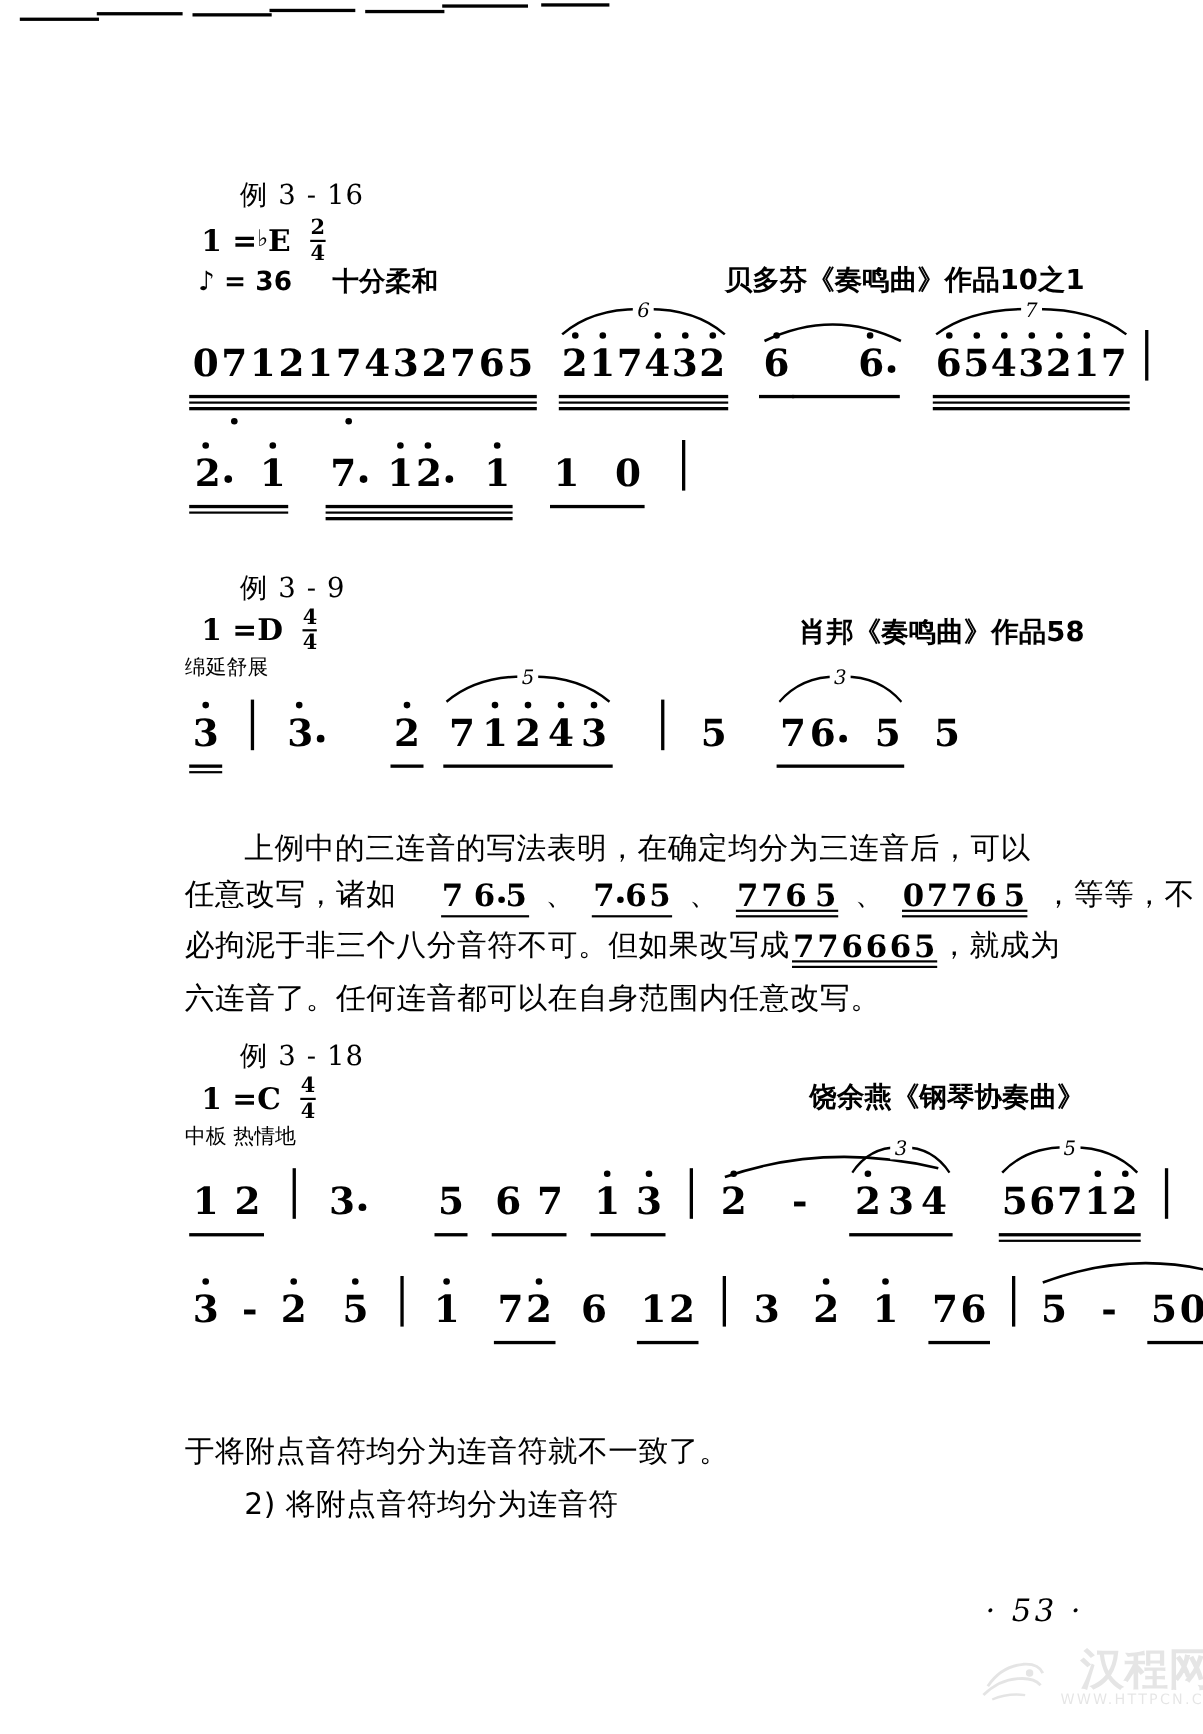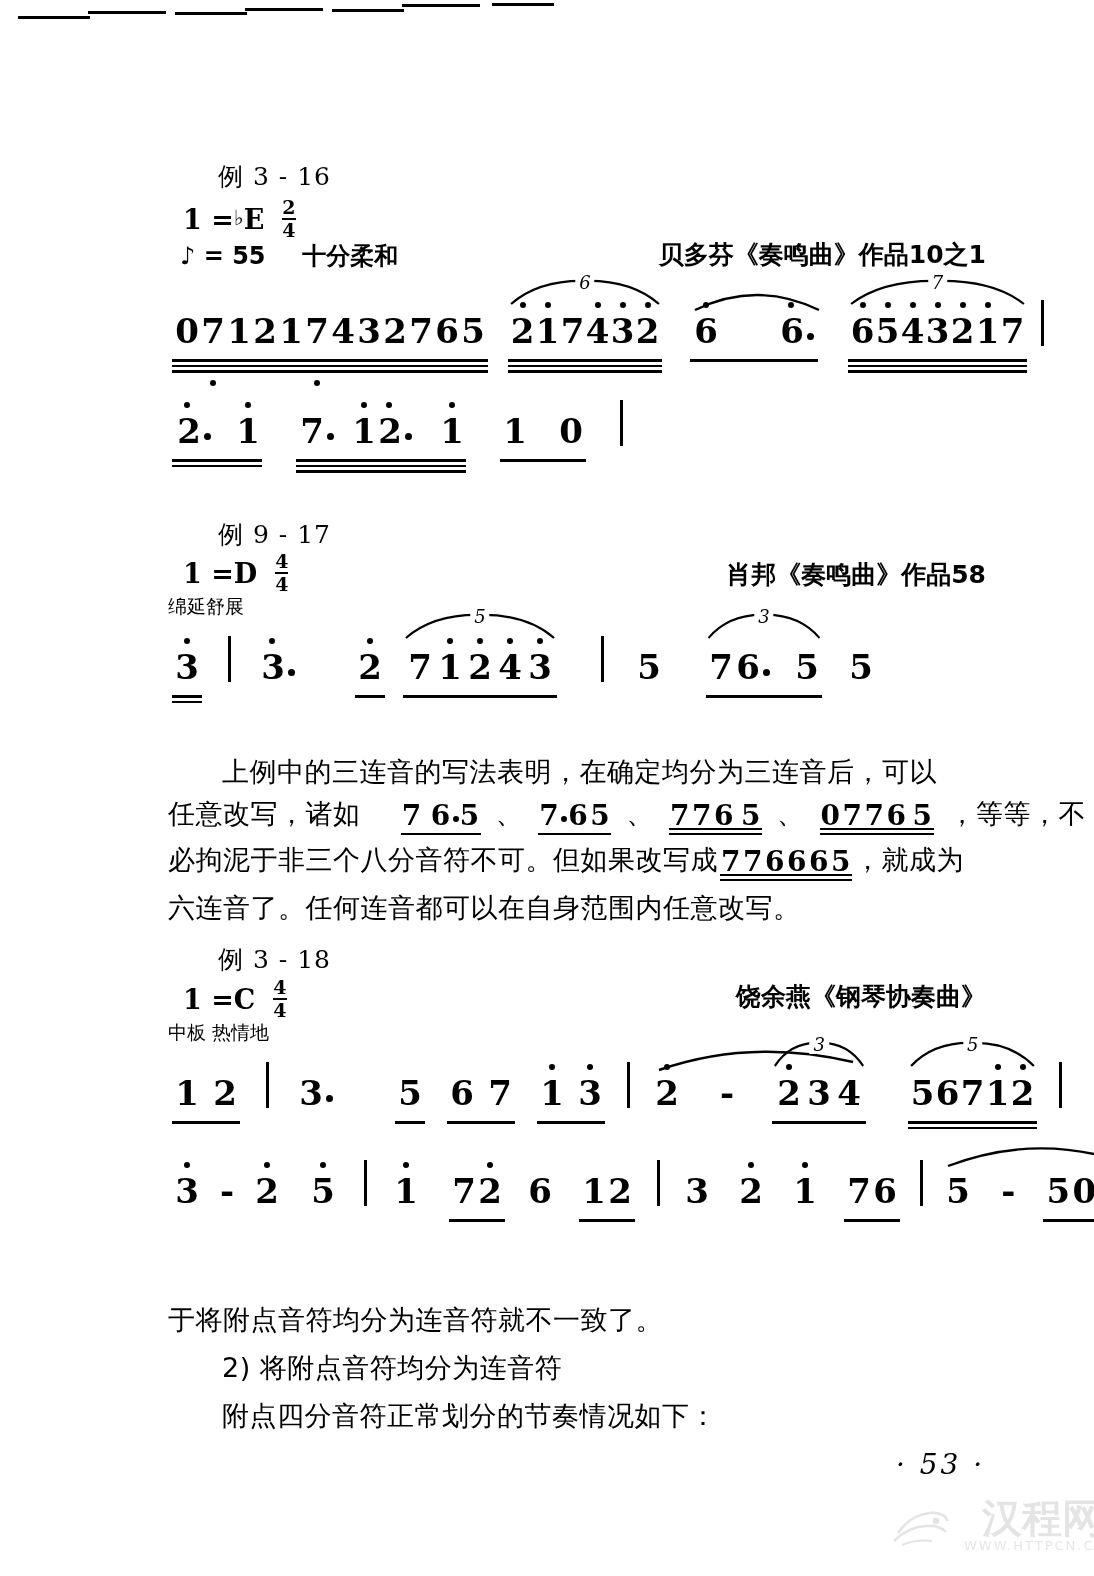--- a/index.html
+++ b/index.html
@@ -285,21 +285,21 @@
 
   <div class="abs key-line" style="left:183px; top:198px;">
     <span class="key-sig"><span>1 =</span><span class="flat">♭</span><span>E</span></span>
     <span class="meter">
       <span class="num">2</span>
       <span class="den">4</span>
     </span>
   </div>
 
   <div class="abs tempo-line" style="left:180px; top:240px;">
-    <span>♪ = 55</span>
+    <span>♪ = 36</span>
     <span style="display:inline-block;width:20px"></span>
     <span>十分柔和</span>
   </div>
 
   <div class="abs attribution" style="right:108px; top:238px;text-align:right;">贝多芬《奏鸣曲》作品10之1</div>
 
   <div class="staff" style="left:172px; top:300px;">
 
     <div class="grp" style="padding:0 2px;">
       <div class="note" style="width:26px;"><span class="glyph">0</span></div>
@@ -424,21 +424,21 @@
       <div style="width:30px"></div>
       <div class="note" style="width:26px;"><span class="glyph">0</span></div>
       <div class="beams">
           <i></i>
         </div>
     </div>
 
     <div class="bar" style="margin-left:34px;"></div>
   </div>
 
-  <div class="abs ex-label" style="left:218px; top:518px;">例 9 - 17</div>
+  <div class="abs ex-label" style="left:218px; top:518px;">例 3 - 9</div>
 
   <div class="abs key-line" style="left:183px; top:552px;">
     <span class="key-sig"><span>1 =</span><span>D</span></span>
     <span class="meter">
       <span class="num">4</span>
       <span class="den">4</span>
     </span>
   </div>
 
   <div class="abs attribution" style="right:108px; top:558px;">肖邦《奏鸣曲》作品58</div>
@@ -783,23 +783,20 @@
   </div>
 
   <div class="para" style="left:168px; top:1296px;">
     <span>于将附点音符均分为连音符就不一致了。</span>
   </div>
 
   <div class="para" style="left:168px; top:1344px;">
     <span class="indent"></span><span>2) 将附点音符均分为连音符</span>
   </div>
 
-  <div class="para" style="left:168px; top:1392px;">
-    <span class="indent"></span><span>附点四分音符正常划分的节奏情况如下：</span>
-  </div>
 
   <div class="folio" style="left:896px; top:1448px;">· 53 ·</div>
 
   <div class="watermark" style="left:892px; top:1498px;">
     <svg width="62" height="54" viewBox="0 0 62 54">
       <path d="M6,34 Q18,16 38,14 Q52,13 56,22" fill="none" stroke="#000" stroke-width="2.6"></path>
       <path d="M2,42 Q16,28 34,27 Q48,26 54,33" fill="none" stroke="#000" stroke-width="2.6"></path>
       <circle cx="44" cy="22" r="3.4" fill="#000"></circle>
       <path d="M10,46 Q24,40 40,42" fill="none" stroke="#000" stroke-width="2.2"></path>
     </svg>

